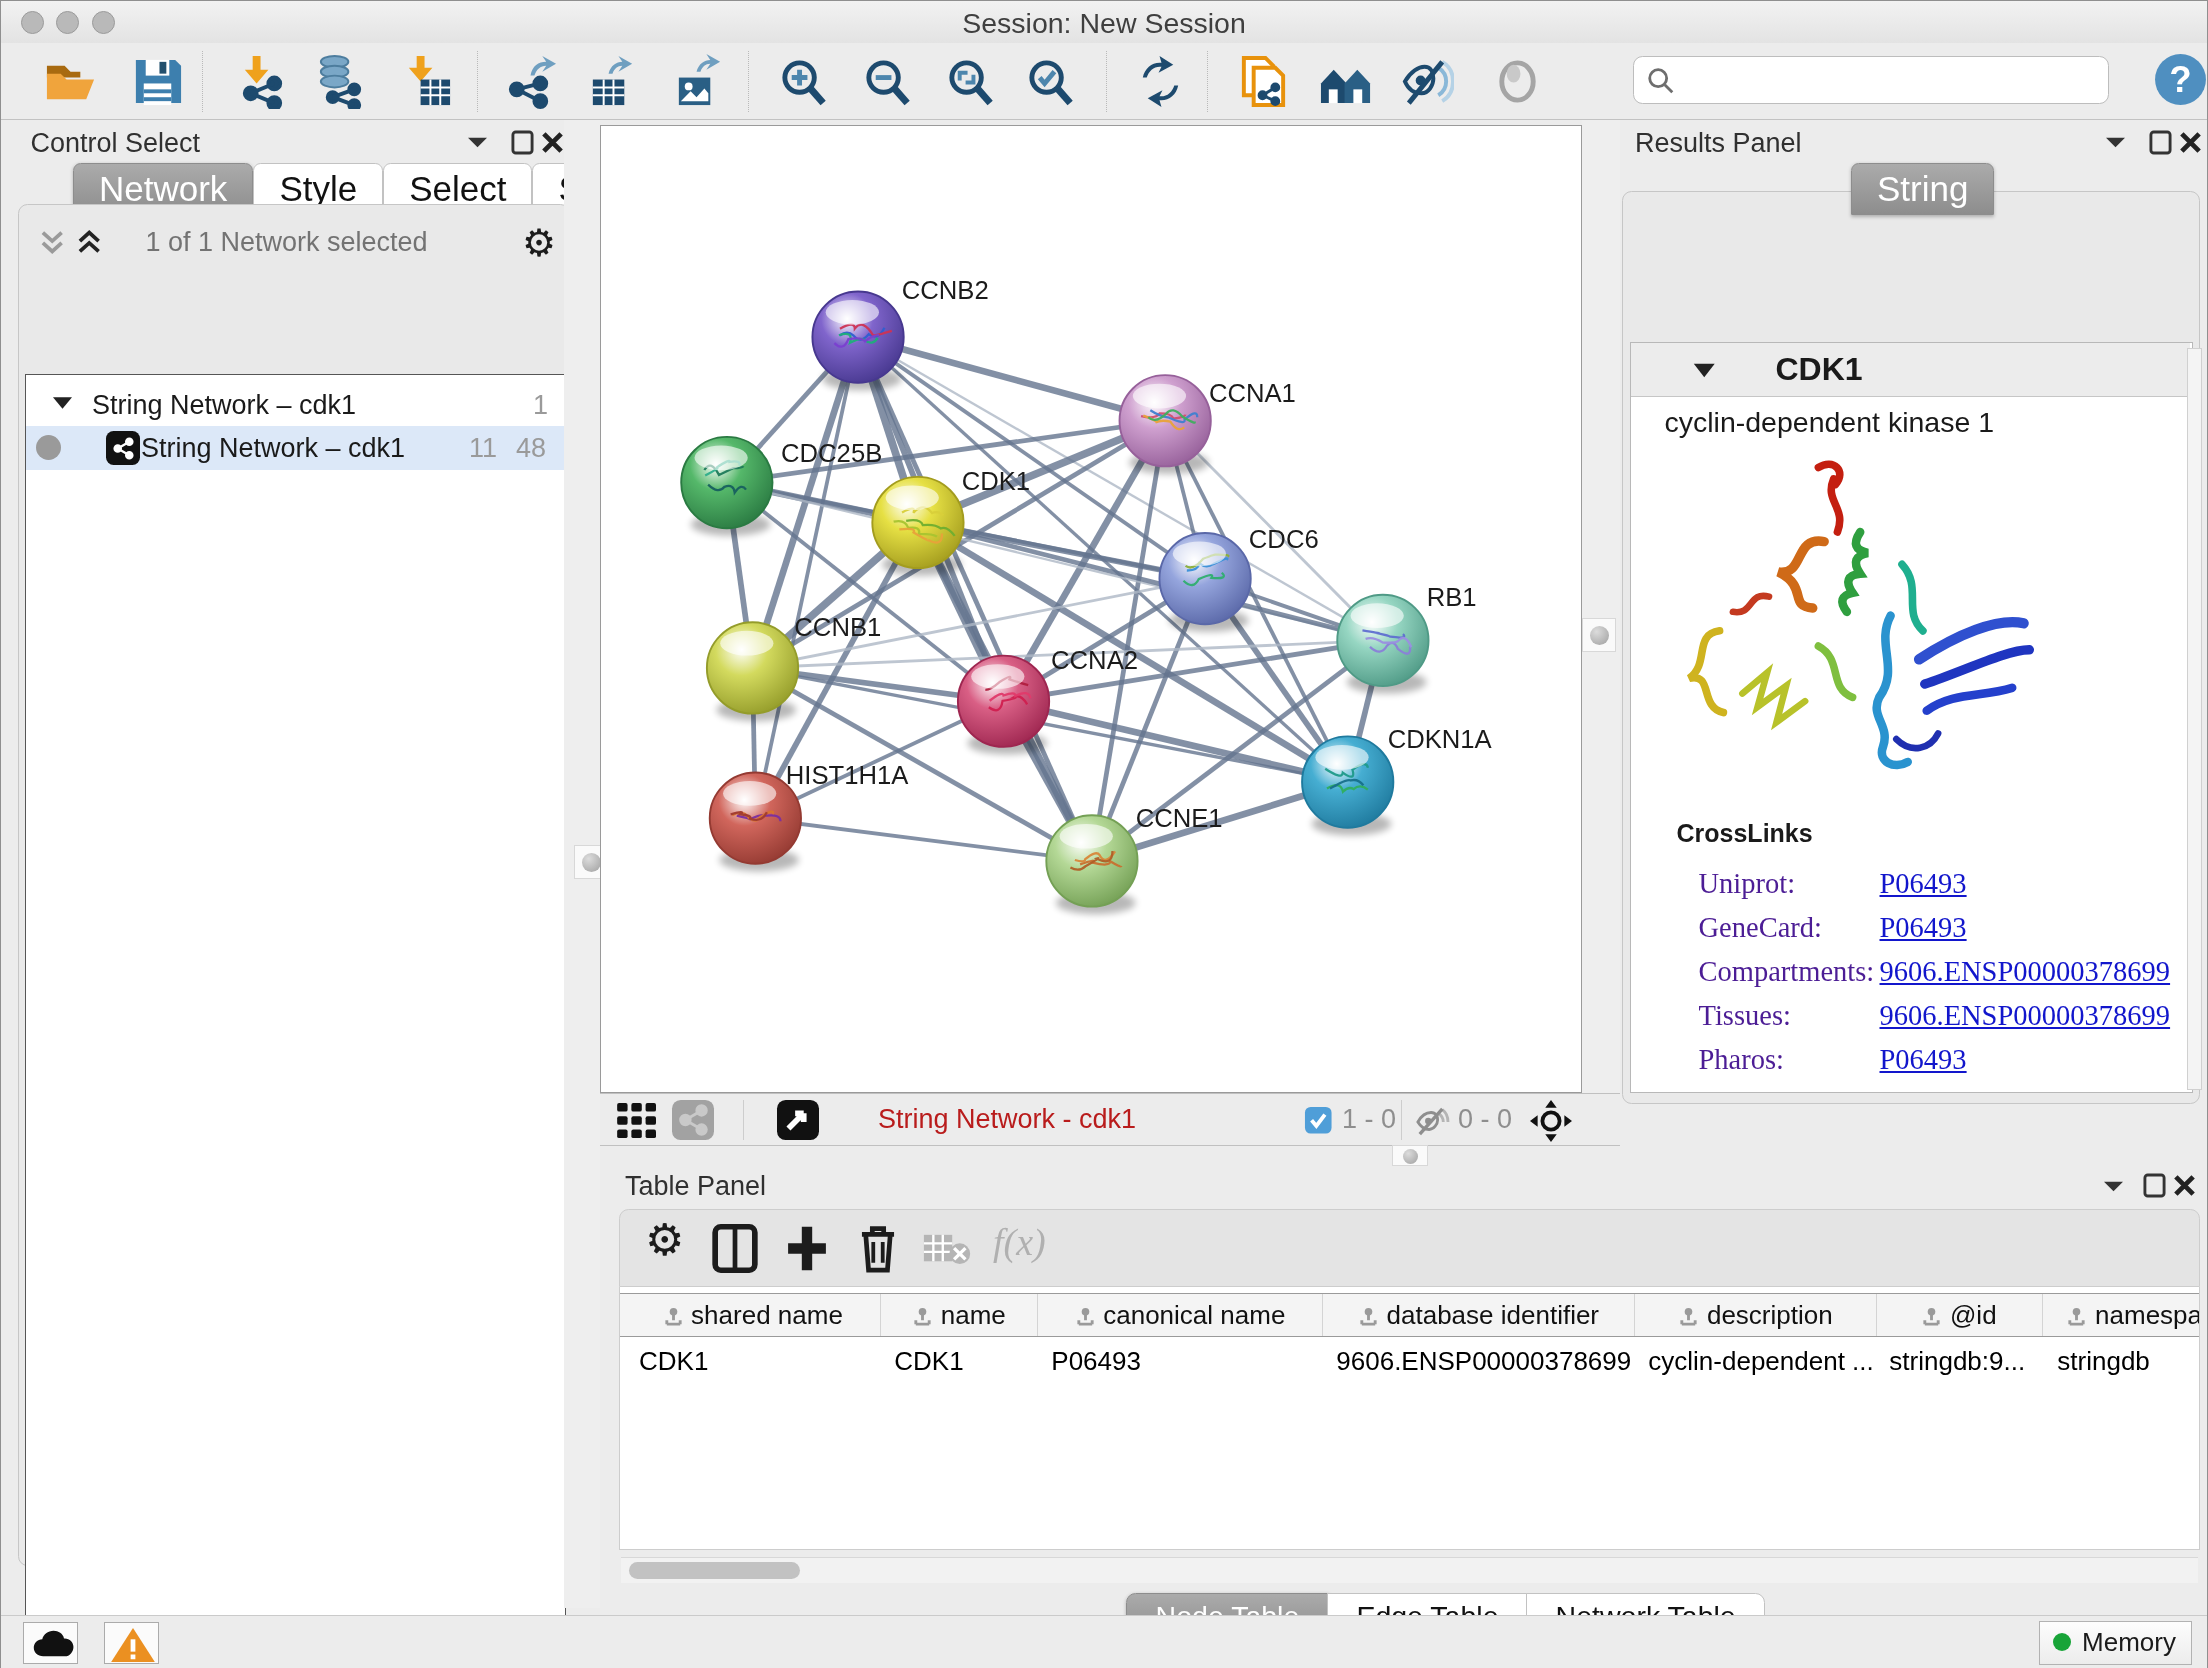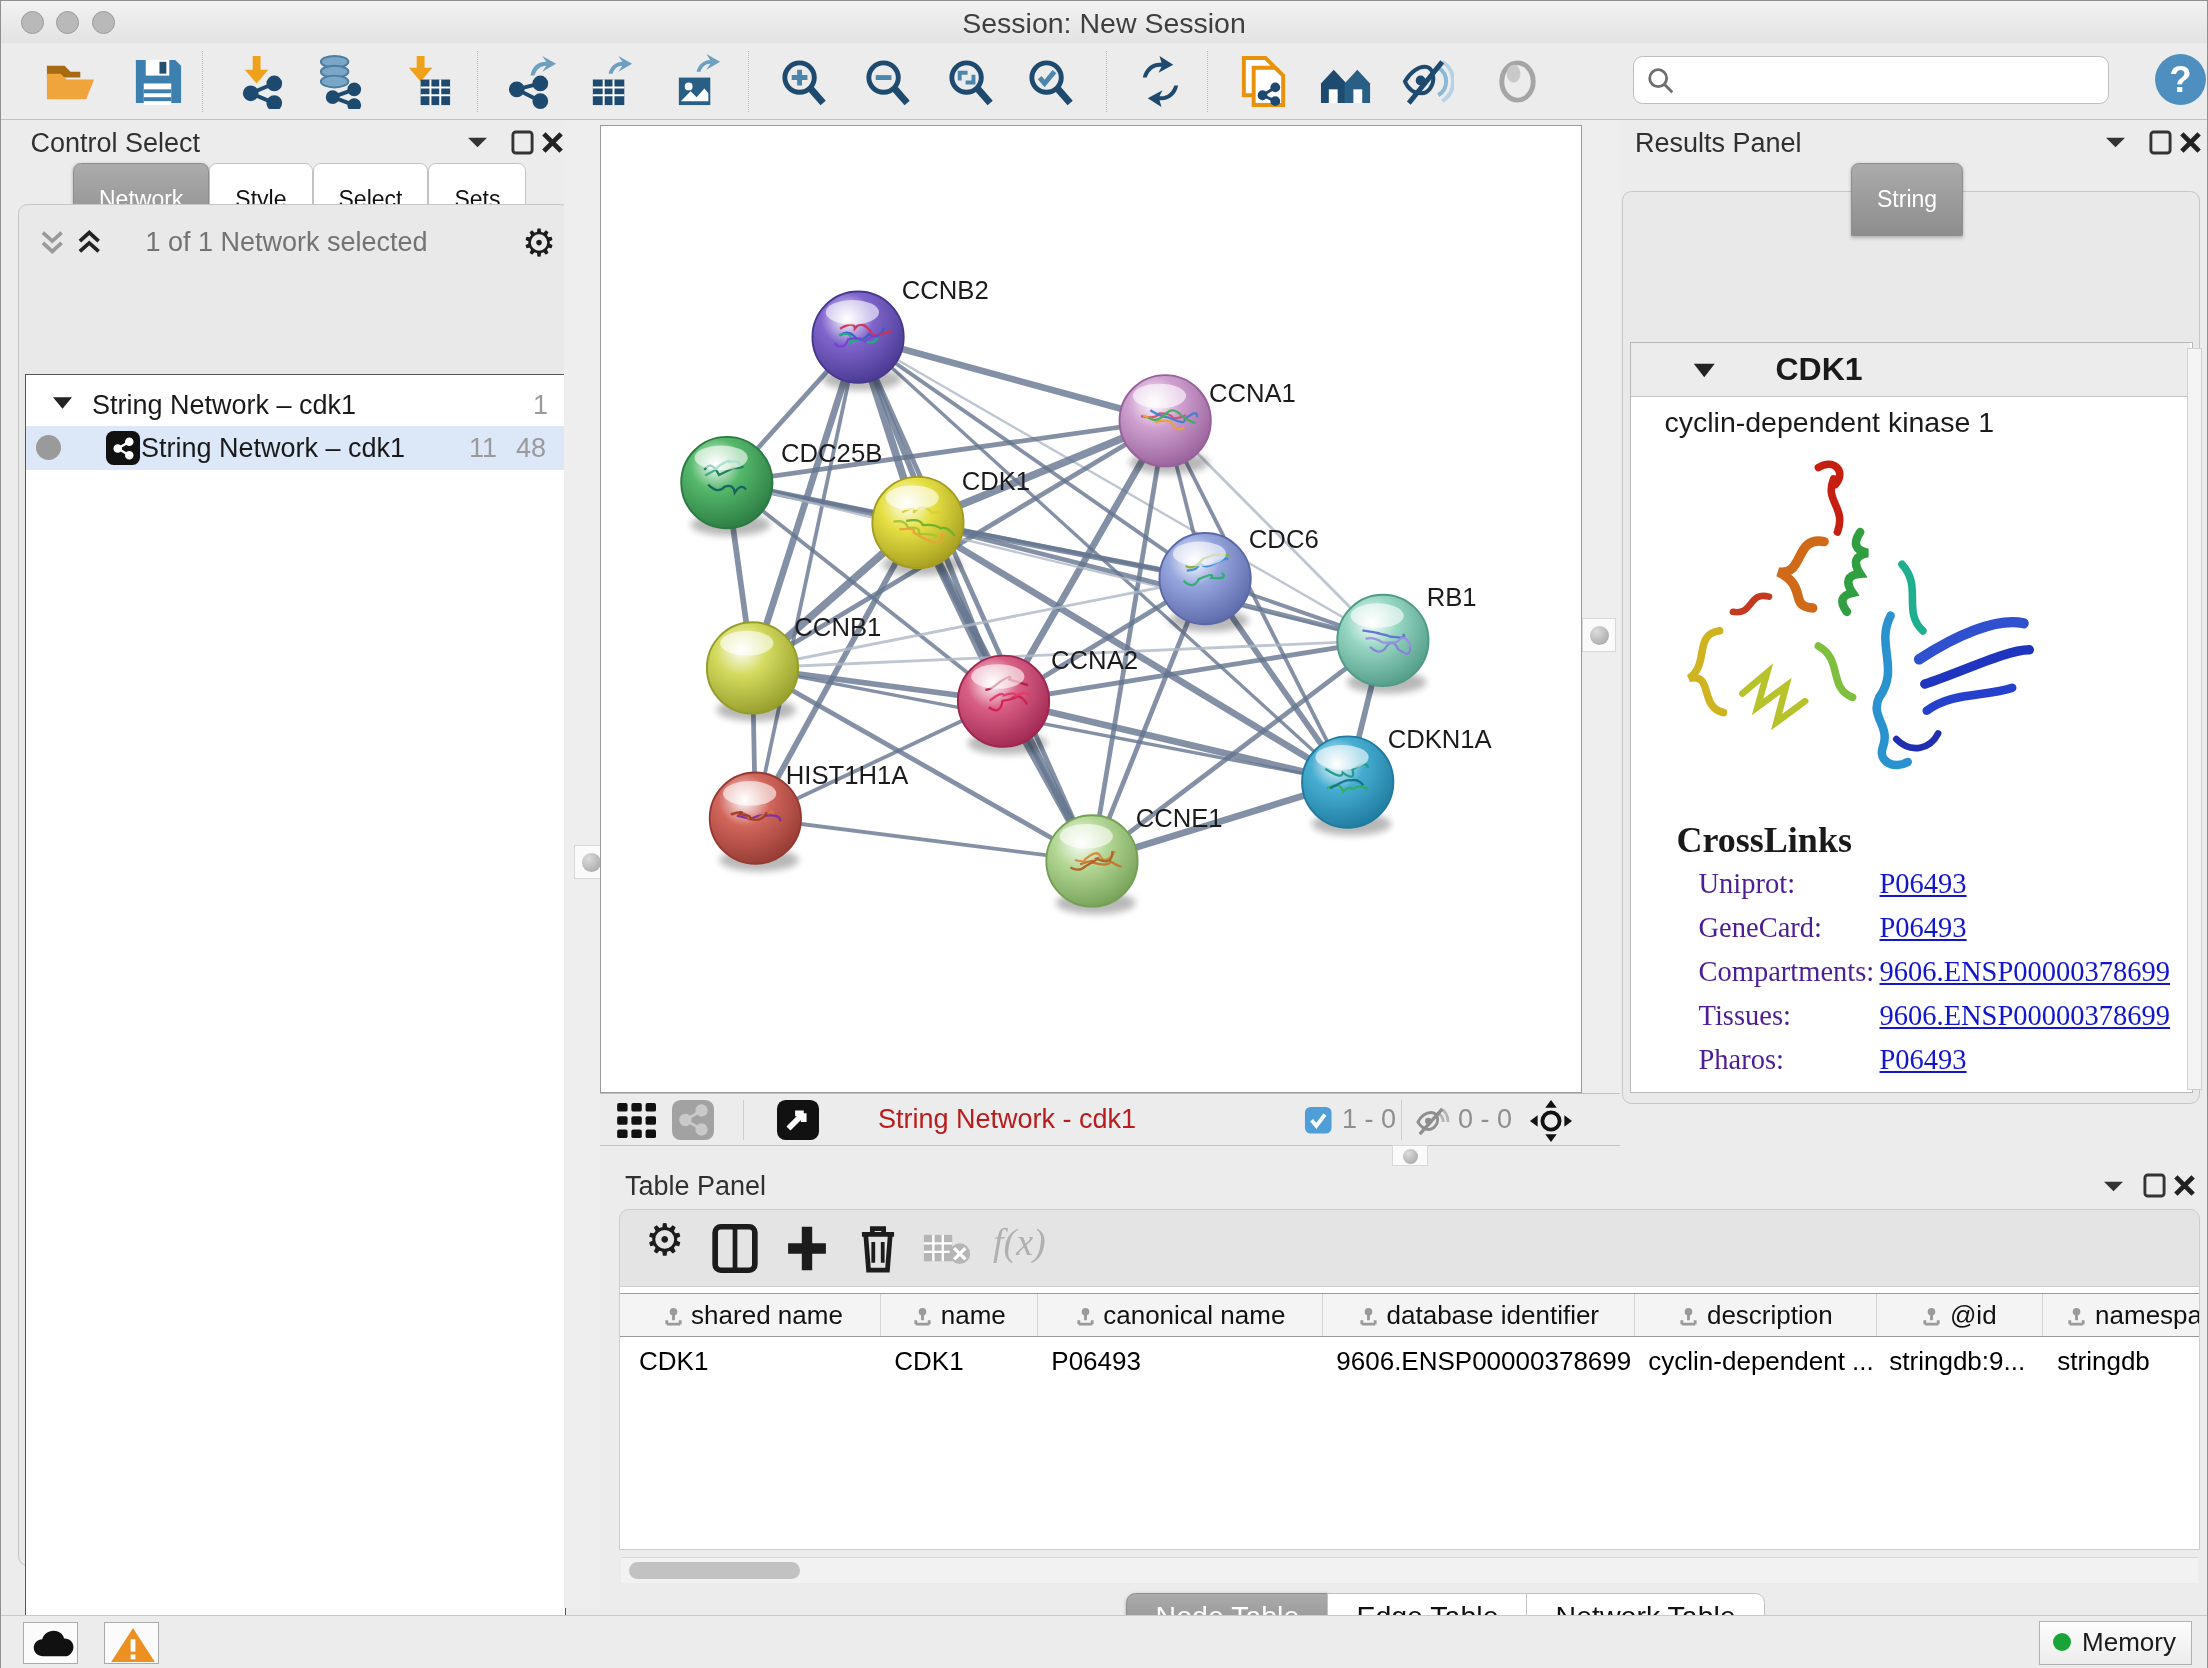--- a/index.html
+++ b/index.html
@@ -23,21 +23,21 @@
   .searchbox{position:absolute;left:1632px;top:13.3px;width:476px;height:48px;background:#fff;
              border:1.9px solid #bdbdbd;border-radius:9.5px;box-sizing:border-box;}
   .searchbox input{position:absolute;left:53px;top:3.8px;width:409px;height:36px;border:0;outline:none;
                    font-size:25px;font-family:"Liberation Sans",sans-serif;background:transparent;}
   .mag{position:absolute;left:11.4px;top:7.6px;}
 
   
   .ptitle{font-size:27px;color:#303030;}
   .pctrl{font-size:25px;color:#737373;}
   .roundbox{background:#e9e9e9;border:1.9px solid #c6c6c6;border-radius:9.5px;box-sizing:border-box;}
-  .tab{display:inline-block;font-size:23px;padding:22px 25px;border:1.9px solid #c2c2c2;background:#fff;
+  .tab{display:inline-block;font-size:35px;padding:5px 25px;border:1.9px solid #c2c2c2;background:#fff;
        border-radius:7.6px 7.6px 0 0;color:#111;}
   .tab.sel{background:linear-gradient(#ababab,#8d8d8d);color:#fff;border-color:#8d8d8d;
            box-shadow:0 1.9px 3.8px rgba(0,0,0,.25);}
 
   
   .treebox{position:absolute;left:24px;top:254px;width:541px;height:1292px;background:#fff;
            border:1.9px solid #555;box-sizing:border-box;overflow:hidden;}
   .treerow{position:absolute;left:0;right:0;height:44px;font-size:27px;line-height:44px;white-space:nowrap;}
   .treerow .num{position:absolute;color:#9a9a9a;}
   .rowsel{background:#dce8f8;}
@@ -654,21 +654,21 @@
           <path d="M152 204 C178 218 162 248 188 258" stroke="#7fbf3f" stroke-width="8"></path>
           <path d="M240 118 C262 142 240 168 262 188" stroke="#1faf8f" stroke-width="8"></path>
           <path d="M228 172 C212 202 238 228 216 258 C206 278 228 288 220 310 C214 326 232 334 246 326" stroke="#2a93cf" stroke-width="9"></path>
           <path d="M258 218 C298 192 340 174 368 180" stroke="#2f50cf" stroke-width="11"></path>
           <path d="M264 244 C306 230 350 208 374 208" stroke="#1f35c0" stroke-width="10"></path>
           <path d="M356 248 C324 258 294 252 266 272" stroke="#2440cc" stroke-width="9"></path>
           <path d="M234 302 C250 318 270 312 278 296" stroke="#1f2fb0" stroke-width="7"></path>
         </g>
       </svg>
 
-      <div class="abs" style="left:46px;top:476px;font-family:Liberation Serif, serif;font-size:36px;font-weight:bold">CrossLinks</div>
+      <div class="abs" style="left:46px;top:476px;font-family:Liberation Sans, sans-serif;font-size:25px;font-weight:bold">CrossLinks</div>
       <div class="abs" style="left:0;top:525px;width:533px" id="crosslinks">
           <div class="crossrow">
             <span class="lbl">Uniprot:</span>
             <a href="#">P06493</a>
           </div>
           <div class="crossrow">
             <span class="lbl">GeneCard:</span>
             <a href="#">P06493</a>
           </div>
           <div class="crossrow">

